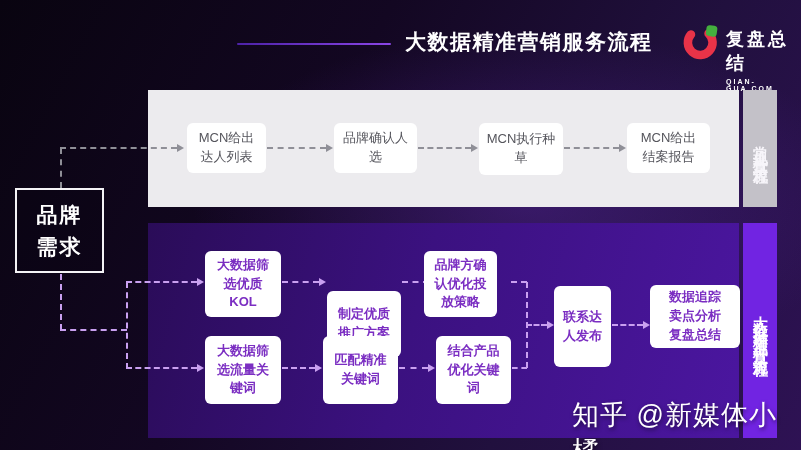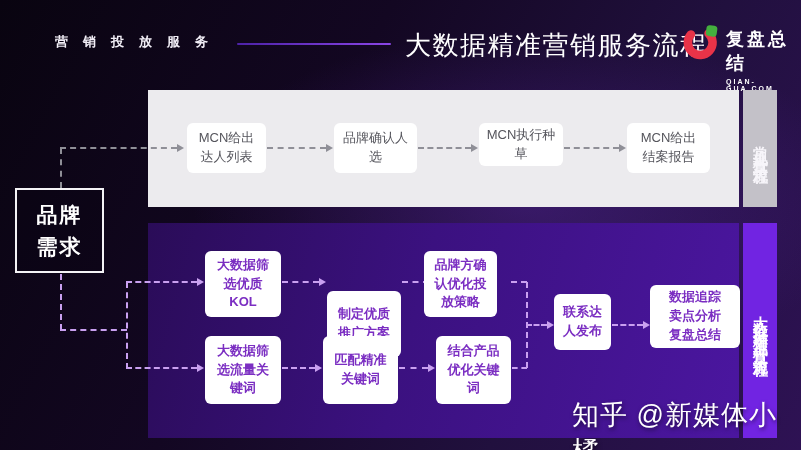--- a/index.html
+++ b/index.html
@@ -13,21 +13,21 @@
     background:
       radial-gradient(ellipse 60% 55% at 66% 45%, rgba(98,42,178,.40), rgba(0,0,0,0) 70%),
       linear-gradient(118deg, #090410 0%, #130722 38%, #21103e 70%, #2e1254 100%);
   }
   .abs { position:absolute; }
 
   
   .eyebrow { left:55px; top:33px; color:#f2eff7; font-size:13px; font-weight:bold; letter-spacing:15px; }
   .hline { left:237px; top:43px; width:154px; height:2px;
            background:linear-gradient(90deg,#4d22a8,#8a45e6); border-radius:1px; }
-  .title { left:405px; top:28px; color:#ffffff; font-size:26px; font-weight:normal; letter-spacing:1.5px; }
+  .title { left:405px; top:28px; color:#ffffff; font-size:21px; font-weight:bold; letter-spacing:1.5px; }
   .logo { left:681px; top:24px; display:flex; align-items:flex-start; gap:7px; }
   .logo-text { display:flex; flex-direction:column; margin-top:3px; }
   .logo-name { color:#ffffff; font-size:18px; font-weight:bold; letter-spacing:3px; }
   .logo-domain { color:#ffffff; font-size:7px; font-weight:bold; letter-spacing:2px; margin-top:3px; }
 
   
   .brand-box { left:15px; top:188px; width:89px; height:85px;
     border:2.5px solid #f4f3f6; background:rgba(8,4,16,.25);
     display:flex; align-items:center; justify-content:center;
     color:#ffffff; font-size:21px; font-weight:bold; letter-spacing:2px;
@@ -60,21 +60,20 @@
 
   
   .watermark { left:572px; top:397px; color:#ffffff; font-size:27px; font-weight:500;
     letter-spacing:1px; text-shadow:1px 2px 4px rgba(0,0,0,.55); z-index:5; }
 </style>
 </head>
 <body>
 
 <div class="stage">
 
-  <div class="abs eyebrow">营销投放服务</div>
   <div class="abs hline"></div>
   <div class="abs title">大数据精准营销服务流程</div>
 
   <div class="abs logo">
     <span>
       <svg width="38" height="38" viewBox="0 0 40 40">
         <path d="M 10.5 11 A 13 13 0 1 0 29 10" fill="none" stroke="#E83348" stroke-width="9" stroke-linecap="round"></path>
         <rect x="26.5" y="1.5" width="11.5" height="11.5" rx="3.5" fill="#44AE3E" transform="rotate(8 32 7)"></rect>
       </svg>
     </span>
@@ -87,21 +86,21 @@
   <div class="abs brand-box">品牌
 需求</div>
 
   <div class="abs panel-regular"></div>
   <div class="abs strip strip-regular">常规种草流程</div>
 
   <div class="abs box box-gray" style="left:187px;top:123px;width:79px;height:50px;">MCN给出
 达人列表</div>
   <div class="abs box box-gray" style="left:334px;top:123px;width:83px;height:50px;">品牌确认人
 选</div>
-  <div class="abs box box-gray" style="left:479px;top:123px;width:84px;height:43px;">MCN执行种
+  <div class="abs box box-gray" style="left:479px;top:123px;width:84px;height:52px;">MCN执行种
 草</div>
   <div class="abs box box-gray" style="left:627px;top:123px;width:83px;height:50px;">MCN给出
 结案报告</div>
 
   <div class="abs panel-precision"></div>
   <div class="abs strip strip-precision">大数据精准种草流程</div>
 
   <div class="abs box box-purple" style="left:205px;top:251px;width:76px;height:66px;">大数据筛
 选优质
 KOL</div>
@@ -113,21 +112,21 @@
 
   <div class="abs box box-purple" style="left:205px;top:336px;width:76px;height:68px;">大数据筛
 选流量关
 键词</div>
   <div class="abs box box-purple" style="left:323px;top:336px;width:75px;height:68px;">匹配精准
 关键词</div>
   <div class="abs box box-purple" style="left:436px;top:336px;width:75px;height:68px;">结合产品
 优化关键
 词</div>
 
-  <div class="abs box box-purple" style="left:554px;top:294px;width:57px;height:56px;">联系达
+  <div class="abs box box-purple" style="left:554px;top:286px;width:57px;height:81px;">联系达
 人发布</div>
   <div class="abs box box-purple" style="left:650px;top:285px;width:90px;height:63px;">数据追踪
 卖点分析
 复盘总结</div>
 
   <div class="abs vdash gray-line" style="left:60px;top:148px;height:40px;"></div>
   <div class="abs hdash gray-line" style="left:60px;top:147px;width:117px;"></div>
   <div class="abs arrow gray-arrow" style="left:177px;top:144px;"></div>
 
   <div class="abs hdash gray-line" style="left:267px;top:147px;width:59px;"></div>

